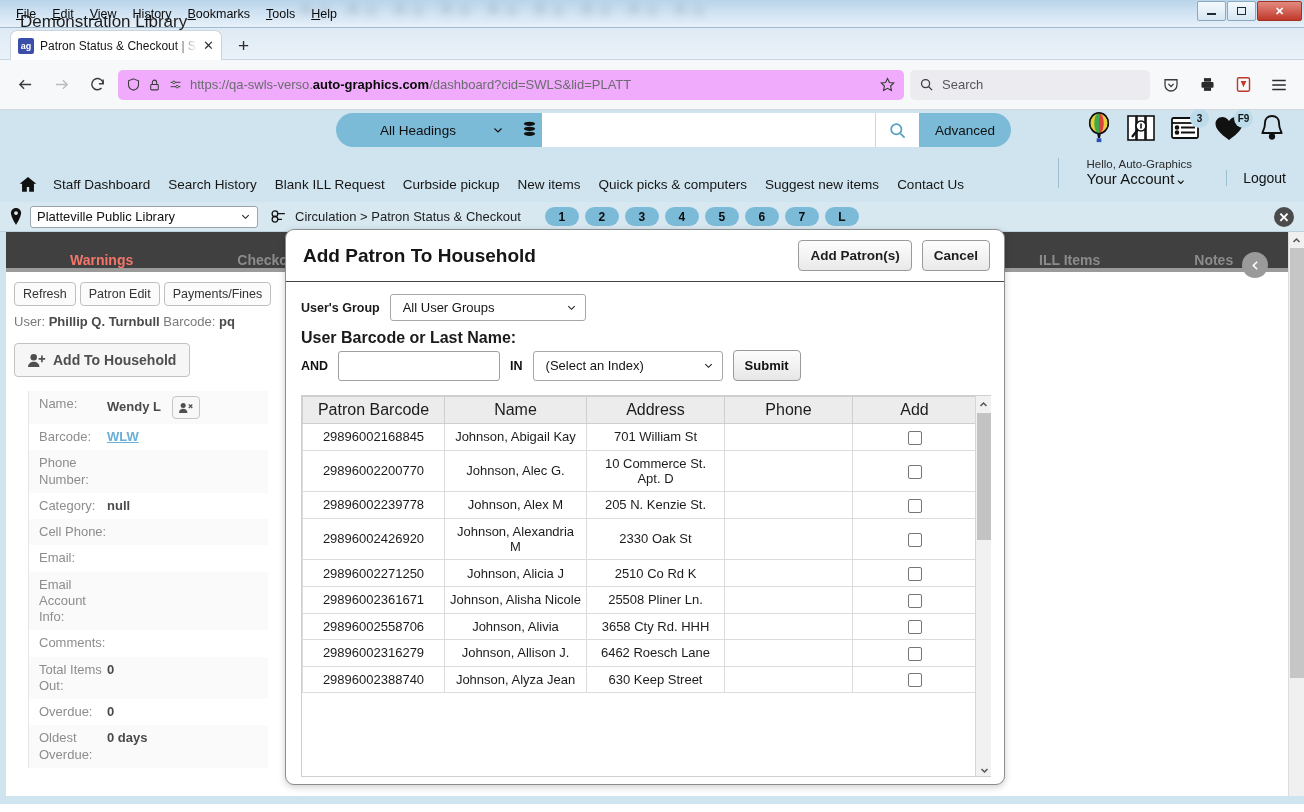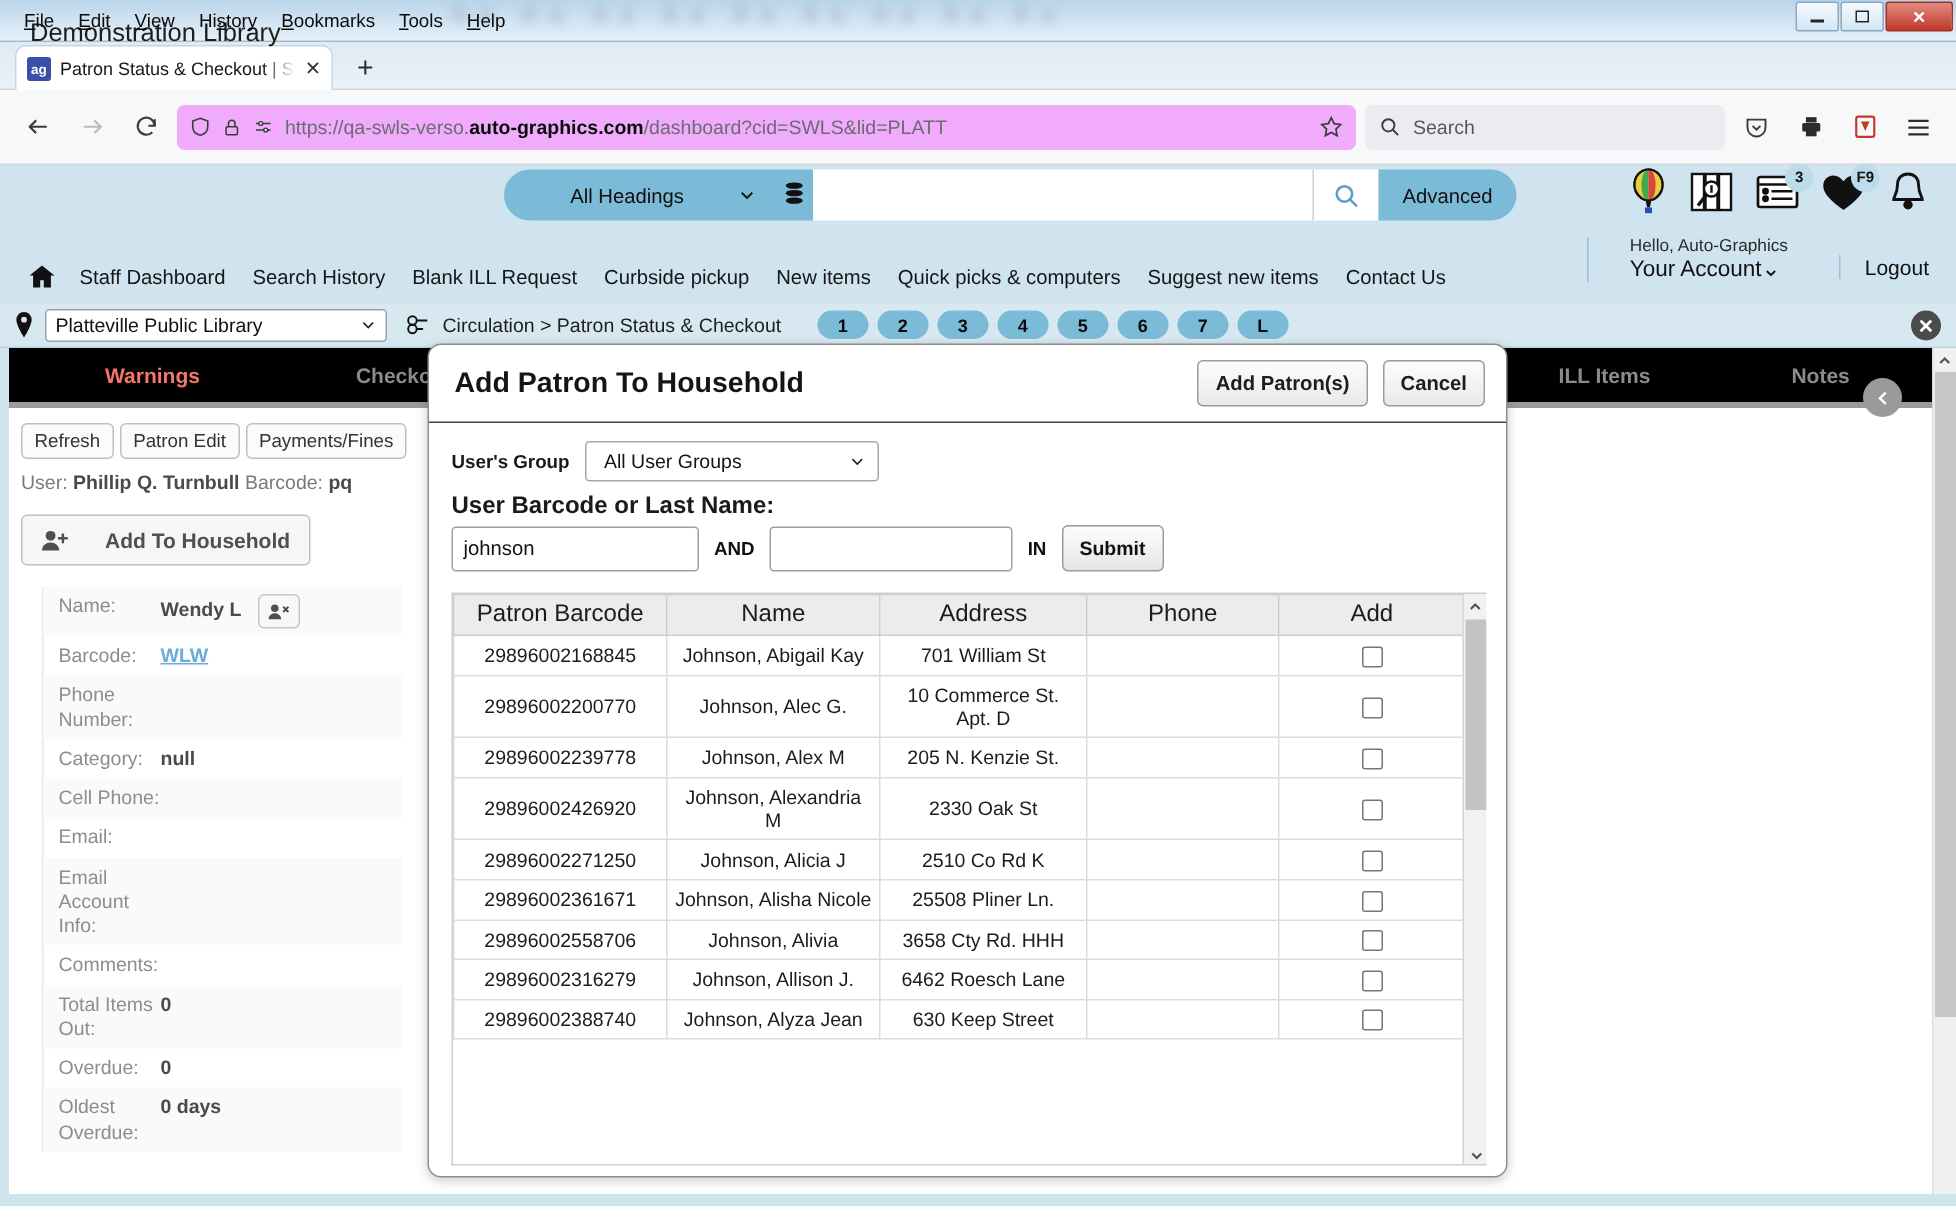--- a/index.html
+++ b/index.html
@@ -209,40 +209,40 @@
     background: #cfe4ef;
   }
   .pagebody-bottom {
     position: absolute; left: 0; bottom: 0; width: 1304px; height: 8px;
     background: #cfe4ef;
   }
 
   
   .vtabs {
     position: absolute; left: 6px; top: 0; width: 1282px; height: 40px;
-    background: #000000; border-bottom: 4px solid #9b9b9b;
-    display: flex; align-items: center;
+    background: #404040; border-bottom: 4px solid #9b9b9b;
+    display: flex; align-items: flex-end;
   }
   .vtab {
     font-size: 14px; font-weight: bold; color: #8b8b8b; padding: 0 24px;
     white-space: nowrap;
   }
   .vtab.active { color: #f4766a; }
 
   
   .patron-panel { position: absolute; left: 14px; top: 50px; width: 300px; }
   .btnrow { display: flex; gap: 4px; }
   .sbtn {
     border: 1px solid #bfbfbf; background: #fbfbfb; border-radius: 4px;
     font-size: 12.5px; color: #333; padding: 4px 8px; white-space: nowrap;
   }
   .userline { margin-top: 8px; font-size: 13px; color: #7a7a7a; white-space: nowrap; }
   .userline b { color: #4a4a4a; }
   .add-house {
-    margin-top: 14px; display: inline-flex; align-items: center; gap: 24px;
+    margin-top: 14px; display: inline-flex; align-items: center; gap: 7px;
     border: 1px solid #c2c2c2; background: #f6f6f6; border-radius: 4px;
     padding: 8px 13px; font-size: 14px; font-weight: bold; color: #4f4f4f;
   }
   .card {
     margin-top: 14px; margin-left: 14px; width: 240px;
     border-left: 1px solid #e6e6e6;
   }
   .crow { display: flex; min-height: 26px; font-size: 13px; }
   .crow:nth-child(odd) { background: #fafafa; }
   .crow .k { width: 78px; color: #8d8d8d; padding: 5px 0 5px 10px; line-height: 1.25; }
@@ -703,24 +703,31 @@
           <span class="lbl2">All User Groups</span>
           <span>
             <svg class="i" width="11" height="11" viewBox="0 0 24 24" fill="none" stroke="#222" stroke-width="2.4">
                 <path d="M5 9l7 7 7-7"></path>
               </svg>
           </span>
         </div>
       </div>
       <div class="sublabel">User Barcode or Last Name:</div>
       <div class="searchrow">
-        <div class="tinput" style="width:165px;">johnson</div>
         <span class="and-lbl">AND</span>
         <div class="tinput" style="width:162px;"></div>
         <span class="in-lbl">IN</span>
+        <div class="sel" style="width:190px;height:30px;">
+          <span class="lbl2">(Select an Index)</span>
+          <span>
+            <svg class="i" width="11" height="11" viewBox="0 0 24 24" fill="none" stroke="#222" stroke-width="2.4">
+                <path d="M5 9l7 7 7-7"></path>
+              </svg>
+          </span>
+        </div>
         <div class="submit-btn">Submit</div>
       </div>
 
       <div class="tbl-wrap">
         <table class="ptable">
           <colgroup>
               <col style="width:142px">
               <col style="width:142px">
               <col style="width:138px">
               <col style="width:128px">

